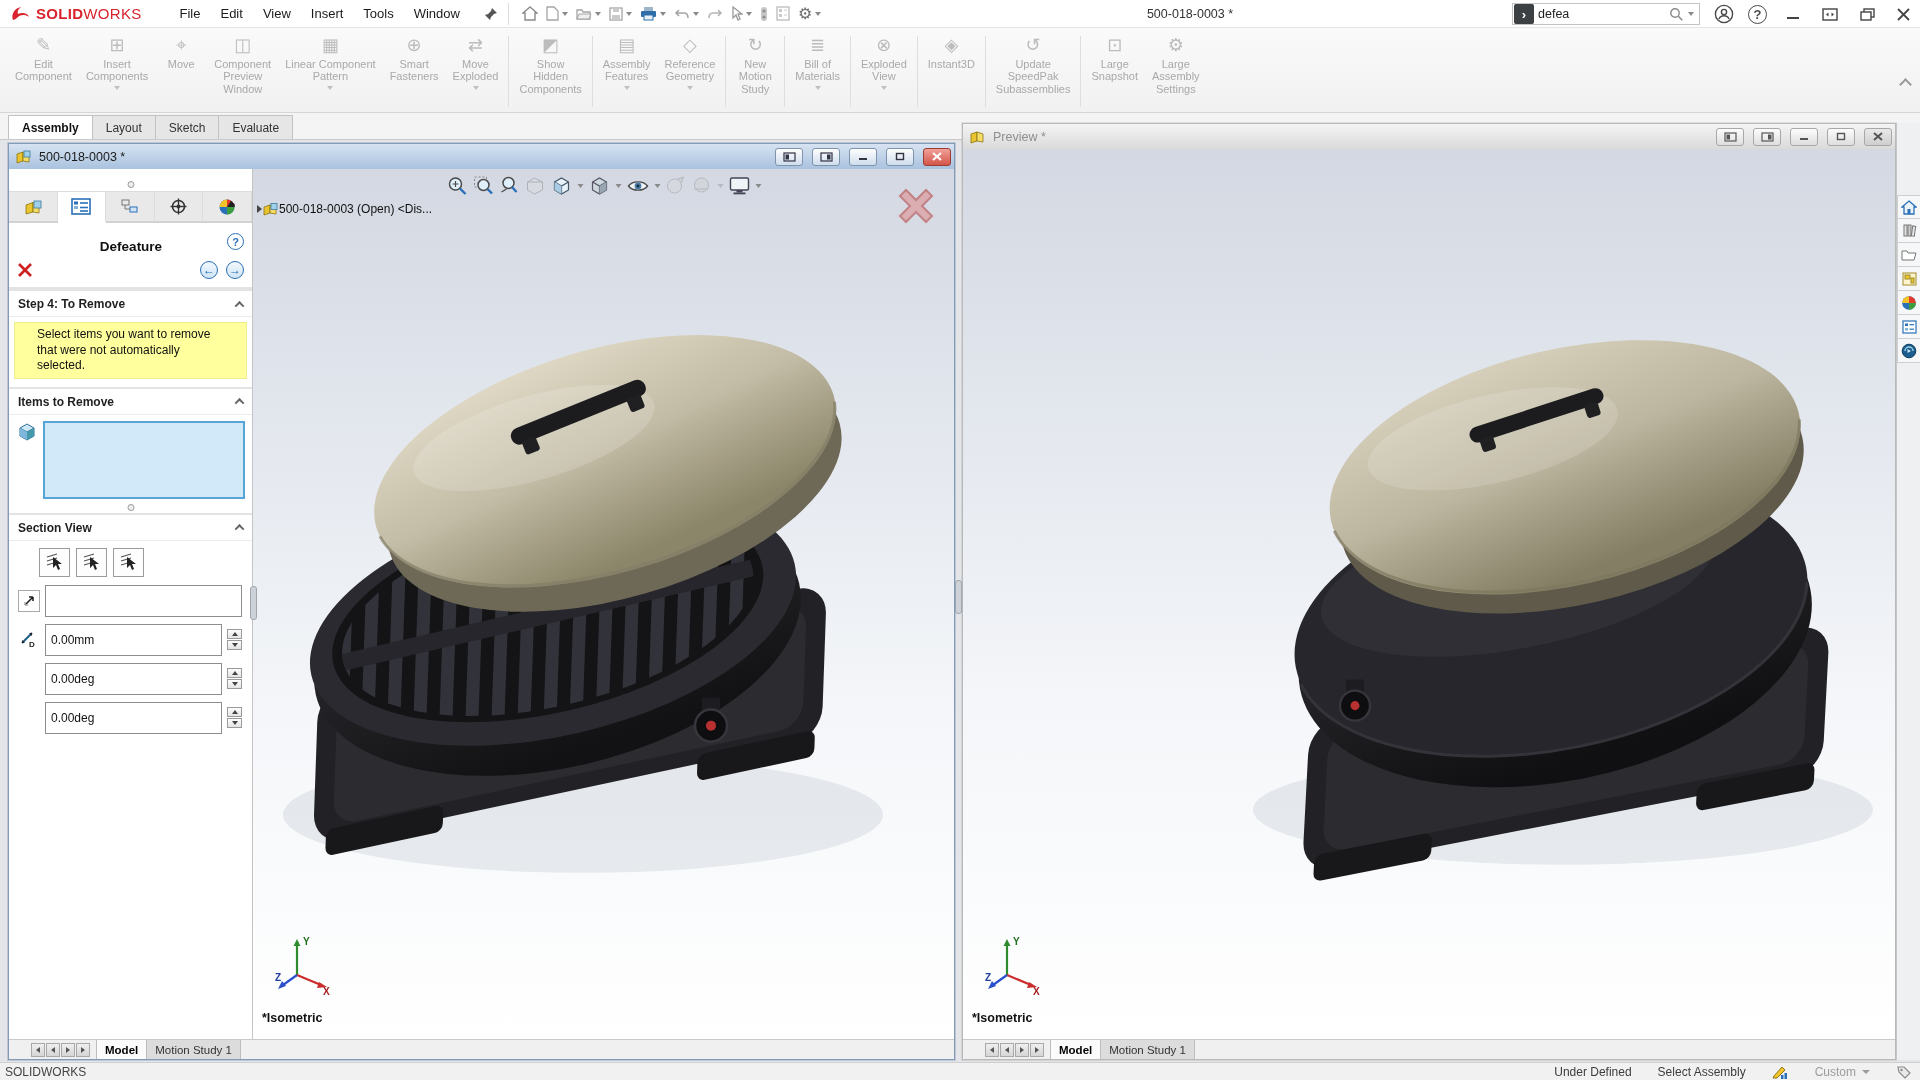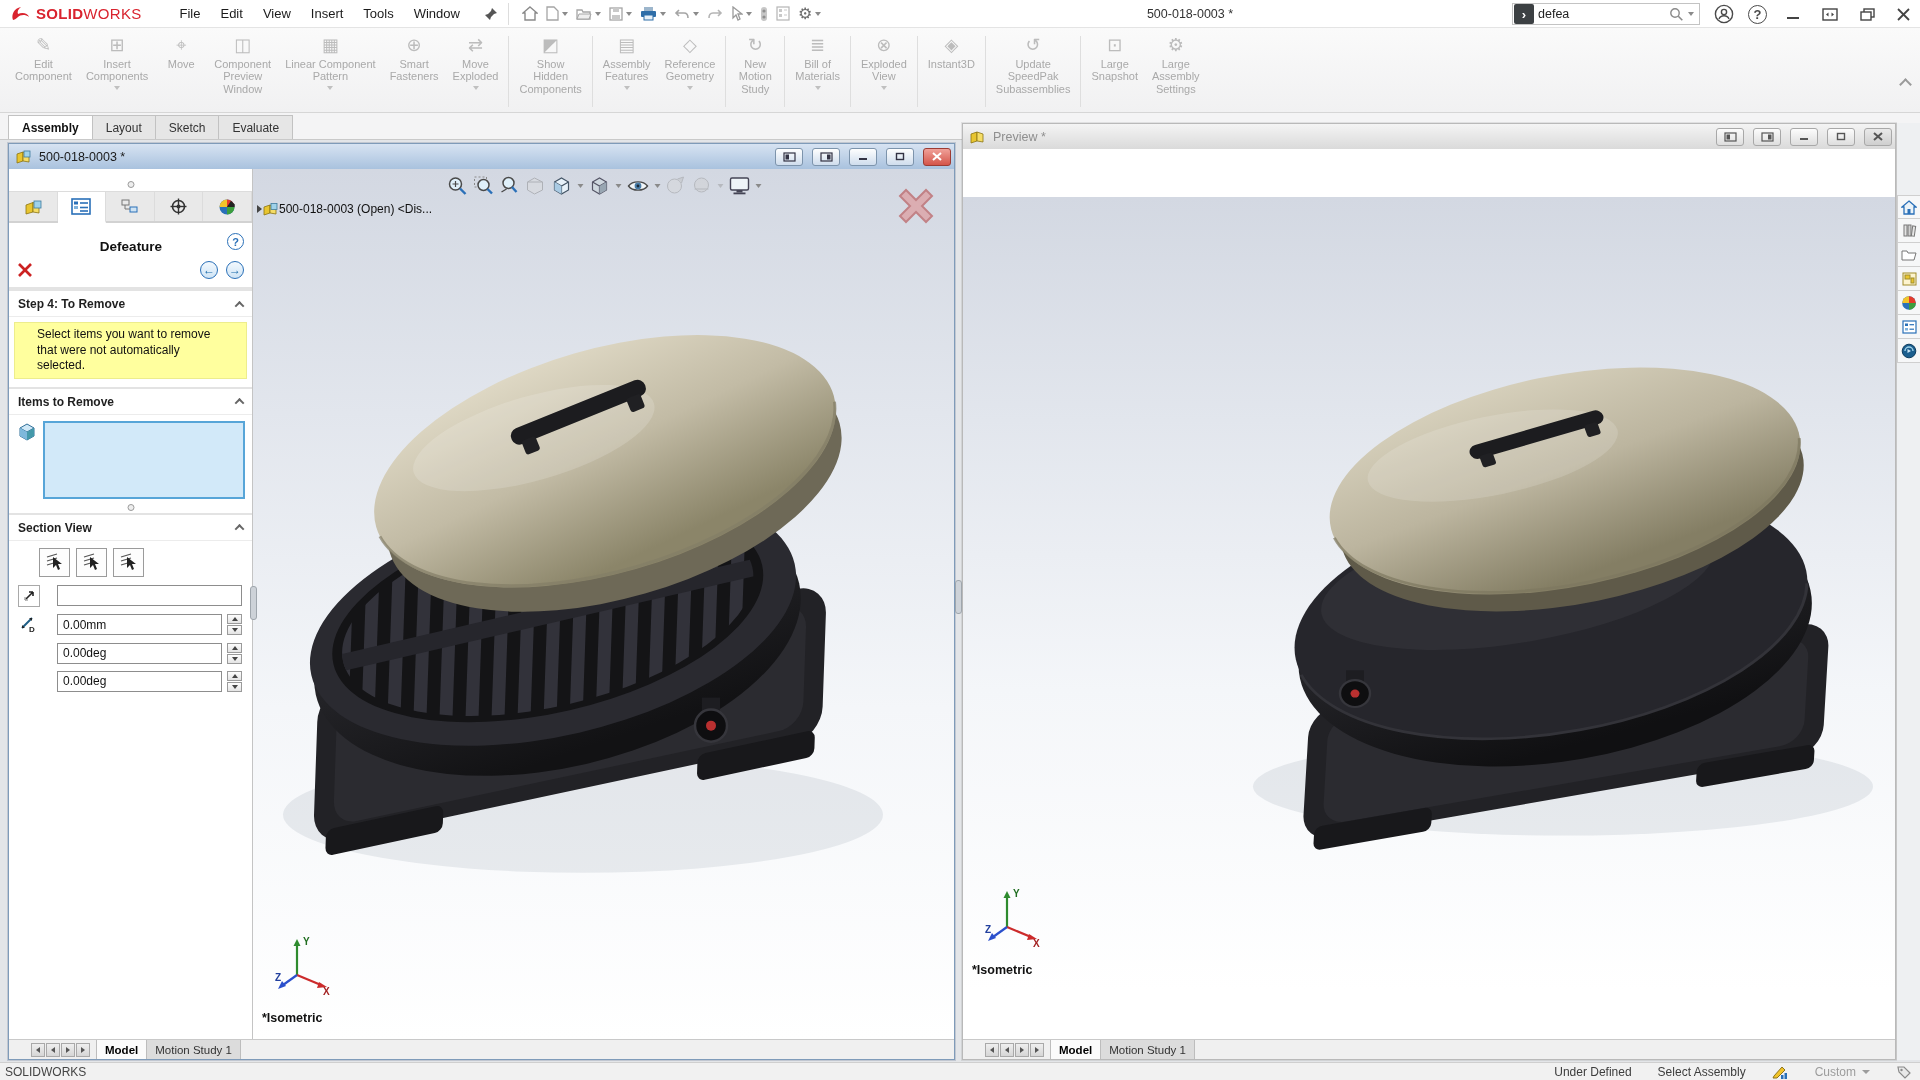--- a/index.html
+++ b/index.html
@@ -38,21 +38,21 @@
 
   
   .tabrow { position:absolute; left:0; top:113px; width:1920px; height:27px; background:#f4f4f5; border-bottom:1px solid #c9c9c9; display:flex; align-items:flex-end; padding-left:8px; }
   .ctab { padding:5px 13px 4px; font-size:12px; color:#333; background:#e6e6e6; border:1px solid #c2c2c2; border-bottom:none; margin-right:-1px; }
   .ctab.active { background:#fff; font-weight:bold; color:#111; position:relative; z-index:2; }
 
   
   .workspace { position:absolute; left:0; top:140px; width:1920px; height:922px; background:#e3e5e8; }
 
   .docwin { position:absolute; background:#fff; border:1px solid #7f9bb9; box-shadow:0 0 0 1px rgba(90,110,140,.25); display:flex; flex-direction:column; }
-  .docwin.inactive { border-color:#b9b9b9; box-shadow:0 0 0 1px rgba(0,0,0,.08);gap:48px; }
+  .docwin.inactive { border-color:#b9b9b9; box-shadow:0 0 0 1px rgba(0,0,0,.08); }
   .docwin.left  { left:8px;  top:143px; width:947px; height:917px; }
   .docwin.right { left:962px; top:123px; width:934px; height:937px; }
 
   .titlebar { height:25px; display:flex; align-items:center; padding:0 3px 0 6px; font-size:12.5px; gap:6px; }
   .docwin.left  .titlebar { background:linear-gradient(#d7e3f2,#a9c2de); color:#1a1a1a; }
   .docwin.right .titlebar { background:linear-gradient(#f4f4f4,#dadada); color:#8f8f8f; }
   .titlebar .spacer { flex:1; }
   .wbtn { width:28px; height:18px; border:1px solid #7d94ac; border-radius:3px; background:linear-gradient(#fefefe,#cfdded); display:flex; align-items:center; justify-content:center; margin-left:3px; }
   .docwin.right .wbtn { border-color:#a8a8a8; background:linear-gradient(#fcfcfc,#dedede); }
   .wbtn.close { background:linear-gradient(#f0a199,#d4554a); border-color:#9c3c34; }
@@ -77,21 +77,21 @@
   .pm-sec-h { display:flex; align-items:center; justify-content:space-between; padding:6px 9px 5px; font-weight:bold; font-size:12px; color:#1f1f1f; border-bottom:1px solid #ececec; }
   .chev-up { width:7px; height:7px; border-left:2px solid #666; border-top:2px solid #666; transform:rotate(45deg) translate(1px,1px); }
   .note { margin:5px 5px 8px; background:#ffff9e; border:1px solid #eded8d; padding:4px 22px; font-size:12px; line-height:1.3; color:#111; }
   .items-row { display:flex; padding:6px 7px 4px; gap:5px; }
   .selbox { flex:1; height:78px; background:#d2e9f9; border:2px solid #57a5d8; }
   .pm-divider { border-bottom:2px solid #e3e3e3; position:relative; height:12px; }
   .sv-btnrow { display:flex; gap:6px; padding:7px 0 4px 30px; }
   .sv-btn { width:31px; height:29px; border:1px solid #9b9b9b; background:#fdfdfd; display:flex; align-items:center; justify-content:center; }
   .fieldrow { display:flex; align-items:center; gap:5px; padding:4px 10px 3px 9px; }
   .fld-ic { width:22px; height:22px; display:flex; align-items:center; justify-content:center; }
-  .txt { flex:1; height:21px; border:1px solid #8d8d8d; font-size:12px; padding:0 5px; font-family:"Liberation Sans",sans-serif; color:#111; outline:none; background:#fff; min-width:0;margin-left:12px; }
+  .txt { flex:1; height:32px; border:1px solid #8d8d8d; font-size:12px; padding:0 5px; font-family:"Liberation Sans",sans-serif; color:#111; outline:none; background:#fff; min-width:0; }
   .spin { width:15px; display:flex; flex-direction:column; gap:1px; }
   .spin b { height:10px; border:1px solid #9a9a9a; background:linear-gradient(#fdfdfd,#e4e4e4); display:flex; align-items:center; justify-content:center; }
   .tri-up { width:0;height:0;border-left:3px solid transparent;border-right:3px solid transparent;border-bottom:4px solid #444; }
   .tri-dn { width:0;height:0;border-left:3px solid transparent;border-right:3px solid transparent;border-top:4px solid #444; }
 
   
   .gfx { flex:1; position:relative; background:linear-gradient(180deg,#d3d8e2 0%,#e2e6ed 28%,#f4f6f9 62%,#ffffff 100%); overflow:hidden; min-width:0; }
   .headsup { position:absolute; top:6px; left:50%; transform:translateX(-50%); display:flex; align-items:center; gap:5px; }
   .hub { display:flex; align-items:center; gap:2px; }
   .hub.dis { opacity:.4; }

